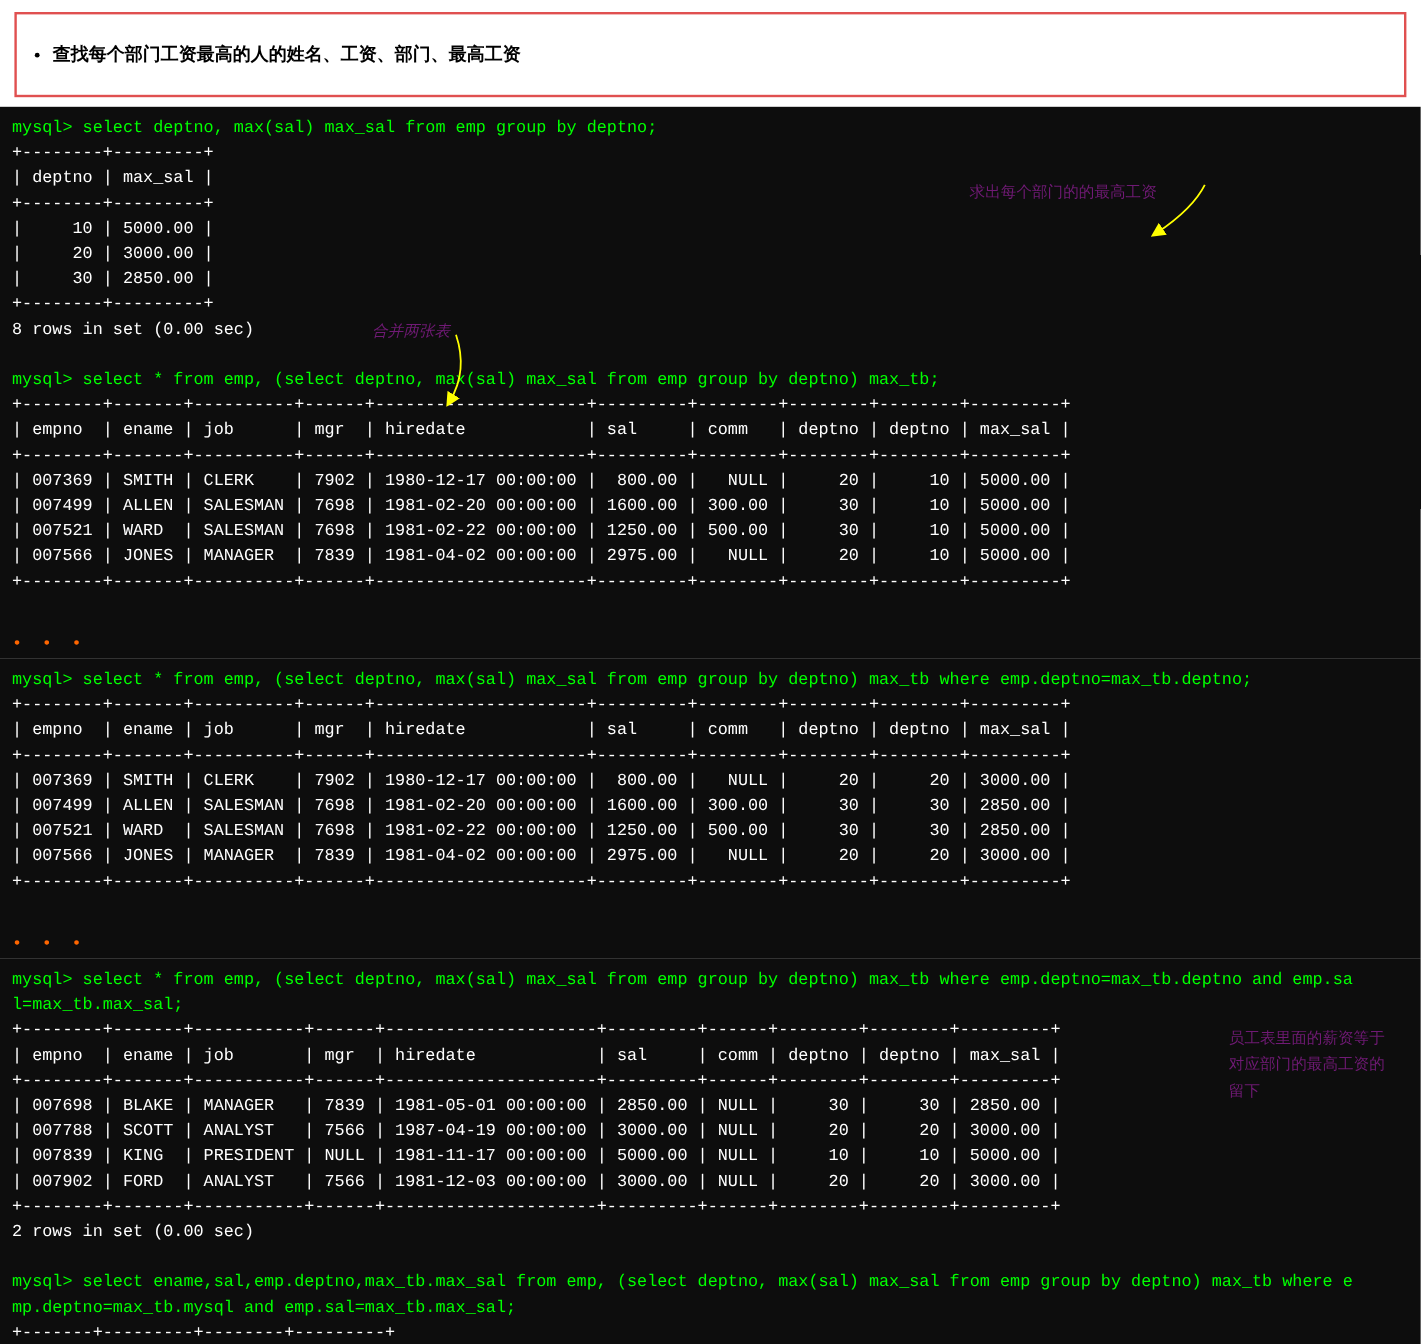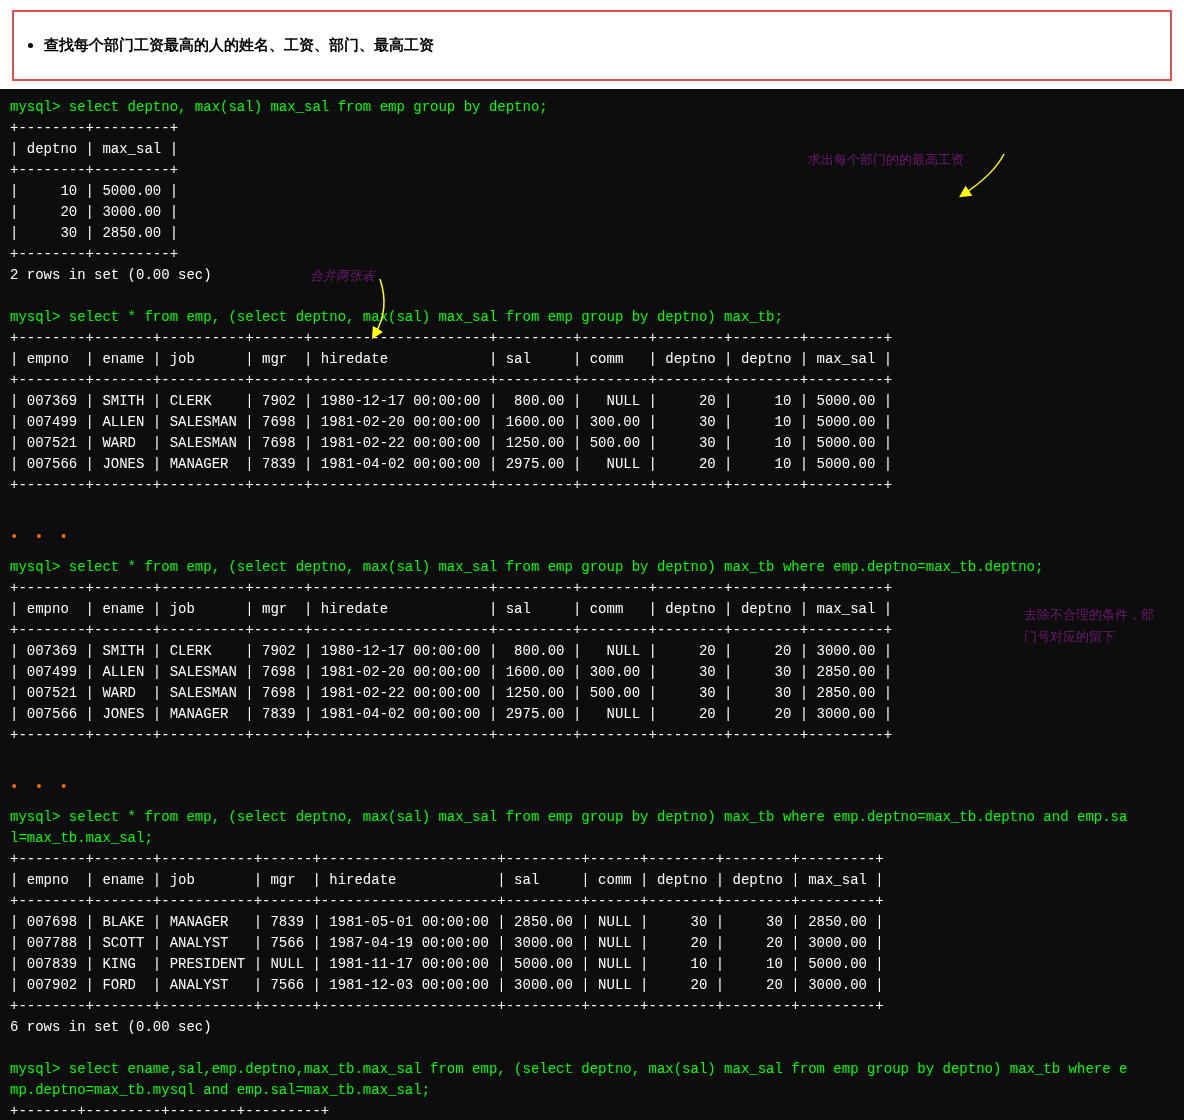--- a/index.html
+++ b/index.html
@@ -83,21 +83,21 @@
 
 <div class="section-wrapper">
   <div class="terminal-block"><span class="green">mysql&gt; select deptno, max(sal) max_sal from emp group by deptno;</span>
 <span class="white">+--------+---------+
 | deptno | max_sal |
 +--------+---------+
 |     10 | 5000.00 |
 |     20 | 3000.00 |
 |     30 | 2850.00 |
 +--------+---------+</span>
-<span class="white">2 rows in set (0.00 sec)</span>
+<span class="white">8 rows in set (0.00 sec)</span>
 
 <span class="green">mysql&gt; select * from emp, (select deptno, max(sal) max_sal from emp group by deptno) max_tb;</span>
 <span class="white">+--------+-------+----------+------+---------------------+---------+--------+--------+--------+---------+
 | empno  | ename | job      | mgr  | hiredate            | sal     | comm   | deptno | deptno | max_sal |
 +--------+-------+----------+------+---------------------+---------+--------+--------+--------+---------+
 | 007369 | SMITH | CLERK    | 7902 | 1980-12-17 00:00:00 |  800.00 |   NULL |     20 |     10 | 5000.00 |
 | 007499 | ALLEN | SALESMAN | 7698 | 1981-02-20 00:00:00 | 1600.00 | 300.00 |     30 |     10 | 5000.00 |
 | 007521 | WARD  | SALESMAN | 7698 | 1981-02-22 00:00:00 | 1250.00 | 500.00 |     30 |     10 | 5000.00 |
 | 007566 | JONES | MANAGER  | 7839 | 1981-04-02 00:00:00 | 2975.00 |   NULL |     20 |     10 | 5000.00 |
 +--------+-------+----------+------+---------------------+---------+--------+--------+--------+---------+</span>
@@ -131,51 +131,51 @@
   <div class="terminal-block"><span class="green">mysql&gt; select * from emp, (select deptno, max(sal) max_sal from emp group by deptno) max_tb where emp.deptno=max_tb.deptno;</span>
 <span class="white">+--------+-------+----------+------+---------------------+---------+--------+--------+--------+---------+
 | empno  | ename | job      | mgr  | hiredate            | sal     | comm   | deptno | deptno | max_sal |
 +--------+-------+----------+------+---------------------+---------+--------+--------+--------+---------+
 | 007369 | SMITH | CLERK    | 7902 | 1980-12-17 00:00:00 |  800.00 |   NULL |     20 |     20 | 3000.00 |
 | 007499 | ALLEN | SALESMAN | 7698 | 1981-02-20 00:00:00 | 1600.00 | 300.00 |     30 |     30 | 2850.00 |
 | 007521 | WARD  | SALESMAN | 7698 | 1981-02-22 00:00:00 | 1250.00 | 500.00 |     30 |     30 | 2850.00 |
 | 007566 | JONES | MANAGER  | 7839 | 1981-04-02 00:00:00 | 2975.00 |   NULL |     20 |     20 | 3000.00 |
 +--------+-------+----------+------+---------------------+---------+--------+--------+--------+---------+</span>
   </div>
-  <div class="annotation" style="top: 55px; right: 30px; line-height: 1.7;">去除不合理的条件，部<br>门号对应的留下</div>
 </div>
 
 <div class="dots-row">• • •</div>
 
 <div class="section-wrapper">
   <div class="terminal-block"><span class="green">mysql&gt; select * from emp, (select deptno, max(sal) max_sal from emp group by deptno) max_tb where emp.deptno=max_tb.deptno and emp.sa</span>
 <span class="green">l=max_tb.max_sal;</span>
 <span class="white">+--------+-------+-----------+------+---------------------+---------+------+--------+--------+---------+
 | empno  | ename | job       | mgr  | hiredate            | sal     | comm | deptno | deptno | max_sal |
 +--------+-------+-----------+------+---------------------+---------+------+--------+--------+---------+
 | 007698 | BLAKE | MANAGER   | 7839 | 1981-05-01 00:00:00 | 2850.00 | NULL |     30 |     30 | 2850.00 |
 | 007788 | SCOTT | ANALYST   | 7566 | 1987-04-19 00:00:00 | 3000.00 | NULL |     20 |     20 | 3000.00 |
 | 007839 | KING  | PRESIDENT | NULL | 1981-11-17 00:00:00 | 5000.00 | NULL |     10 |     10 | 5000.00 |
 | 007902 | FORD  | ANALYST   | 7566 | 1981-12-03 00:00:00 | 3000.00 | NULL |     20 |     20 | 3000.00 |
 +--------+-------+-----------+------+---------------------+---------+------+--------+--------+---------+</span>
-<span class="white">6 rows in set (0.00 sec)</span>
+<span class="white">2 rows in set (0.00 sec)</span>
 
 <span class="green">mysql&gt; select ename,sal,emp.deptno,max_tb.max_sal from emp, (select deptno, max(sal) max_sal from emp group by deptno) max_tb where e</span>
 <span class="green">mp.deptno=max_tb.mysql and emp.sal=max_tb.max_sal;</span>
 <span class="white">+-------+---------+--------+---------+
 | ename | sal     | deptno | max_sal |
 +-------+---------+--------+---------+
 | BLAKE | 2850.00 |     30 | 2850.00 |
 | SCOTT | 3000.00 |     20 | 3000.00 |
 | KING  | 5000.00 |     10 | 5000.00 |
 | FORD  | 3000.00 |     20 | 3000.00 |
 +-------+---------+--------+---------+</span>
 
   </div>
 
+  <div class="annotation" style="top: 55px; right: 30px; line-height: 1.7;">员工表里面的薪资等于<br>对应部门的最高工资的<br>留下</div>
 
   <div class="annotation" style="bottom: 28px; left: 430px;">拿出对应的合理信息</div>
 
   <svg class="arrow-overlay" style="bottom:20px; left:350px; width:120px; height:70px;">
     <path d="M100,10 Q60,30 20,60" stroke="#ffff00" stroke-width="1.5" fill="none" marker-end="url(#arr3)"></path>
     <defs>
         <marker id="arr3" markerWidth="8" markerHeight="8" refX="4" refY="4" orient="auto">
           <path d="M0,0 L8,4 L0,8 Z" fill="#ffff00"></path>
         </marker>
       </defs>

